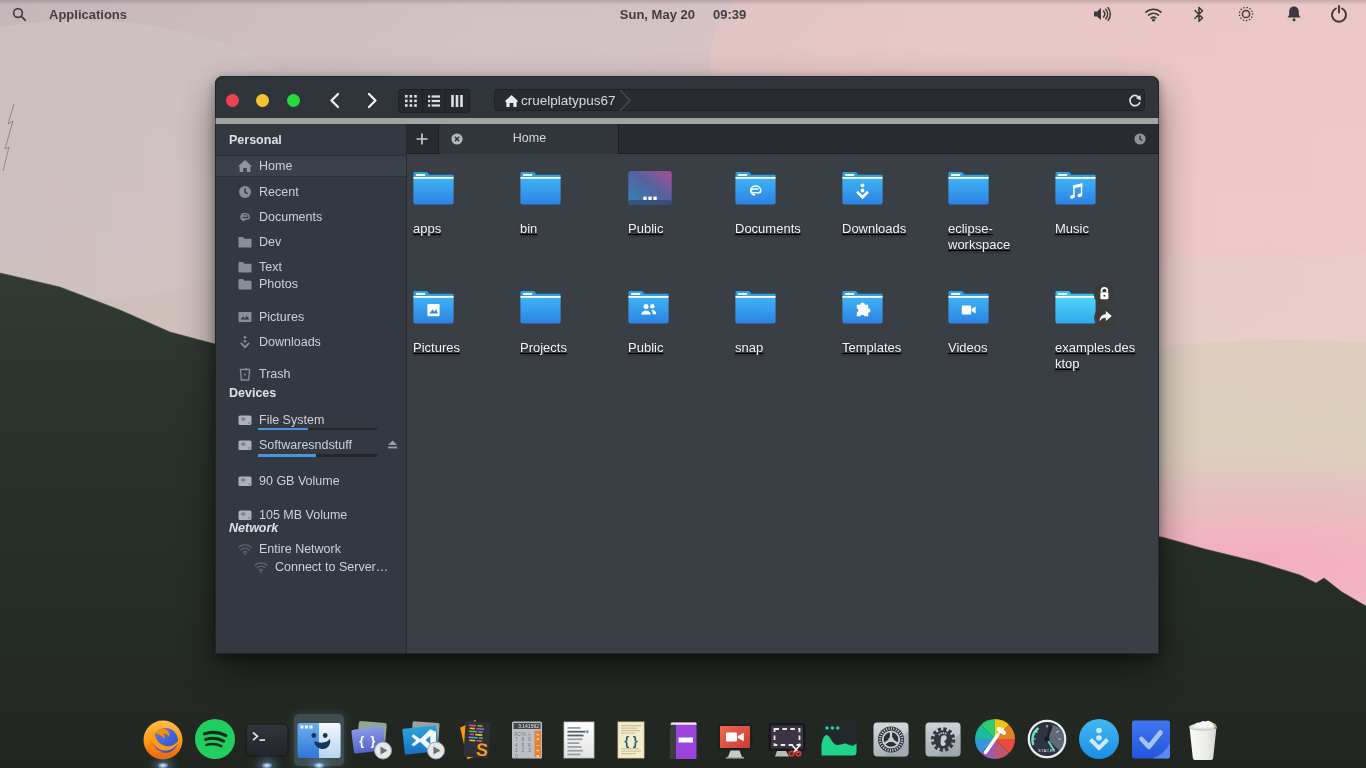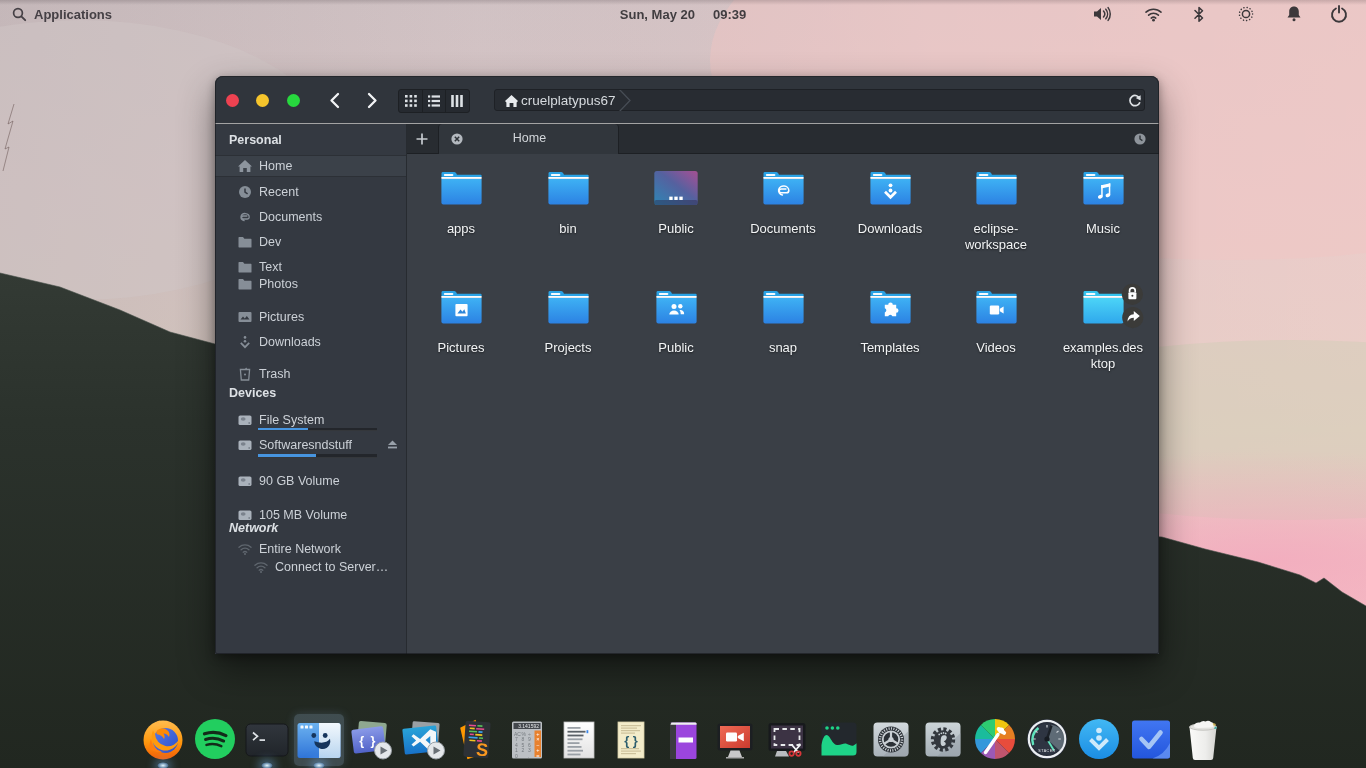--- a/index.html
+++ b/index.html
@@ -2,42 +2,42 @@
 <html><head>
 <meta charset="utf-8">
 <style>
   html,body{margin:0;padding:0;background:#000;}
   #screen{position:relative;width:1366px;height:768px;overflow:hidden;
     font-family:"Liberation Sans",sans-serif;}
   #wall{position:absolute;inset:0;}
   .abs{position:absolute;}
   
   #panel{position:absolute;left:0;top:0;width:1366px;height:29px;color:#443f42;}
-  #panel .appbtn{position:absolute;left:12px;top:0;height:29px;display:flex;align-items:center;gap:7px;
+  #panel .appbtn{position:absolute;left:12px;top:0;height:29px;display:flex;align-items:center;gap:22px;
     font-weight:bold;font-size:13px;color:#454045;}
   #panel .clock{position:absolute;left:0;top:0;width:100%;height:29px;display:flex;align-items:center;
     justify-content:center;font-weight:bold;font-size:13px;color:#413d40;gap:18px;}
   #tray{position:absolute;left:0;top:0;width:1366px;height:29px;}
   
   #win{position:absolute;left:215px;top:76px;width:944px;height:578px;border-radius:8px 8px 2px 2px;
     background:#383d44;box-shadow:0 16px 36px rgba(0,0,0,.45),0 3px 10px rgba(0,0,0,.35);}
   #win::after{content:'';position:absolute;left:0;top:0;width:944px;height:578px;
     border:1px solid rgba(18,20,24,.55);border-radius:8px 8px 2px 2px;box-sizing:border-box;z-index:40;pointer-events:none;}
   #titlebar{position:absolute;left:0;top:0;width:944px;height:48px;background:#30353c;
-    border-radius:8px 8px 0 0;box-shadow:inset 0 1px 0 rgba(255,255,255,.05);border-bottom:1px solid #a3a3a3;box-sizing:border-box;}
+    border-radius:8px 8px 0 0;box-shadow:inset 0 1px 0 rgba(255,255,255,.05);border-bottom:6px solid #a3a3a3;box-sizing:border-box;}
   #sidebar{position:absolute;left:0;top:48px;width:192px;height:530px;background:#343941;
     border-right:1px solid #272b30;box-sizing:border-box;}
   #mainarea{position:absolute;left:192px;top:48px;width:752px;height:530px;background:#3a3f46;}
   #tabbar{position:absolute;left:0;top:0;width:752px;height:30px;background:#282c31;
     border-bottom:1px solid #1d2024;box-sizing:border-box;}
   .sbhead{position:absolute;left:14px;font-weight:bold;font-size:12.5px;color:#dce0e4;line-height:16px;}
   .sbitem{position:absolute;left:44px;font-size:12.5px;color:#ccd1d7;white-space:nowrap;line-height:16px;}
   .sbicon{position:absolute;left:-22px;top:0px;width:16px;height:16px;}
   
-  .fitem{position:absolute;width:96px;text-align:center;}
+  .fitem{position:absolute;width:96px;text-decoration:underline;}
   .fitem .lbl{color:#f2f4f5;font-size:13px;line-height:16px;margin-top:12px;
     text-shadow:0 1px 2px rgba(0,0,0,.55);}
   
   #dock{position:absolute;left:0;top:712px;width:1366px;height:56px;}
   .dicon{position:absolute;top:5px;width:44px;height:44px;}
   .ddot{position:absolute;top:50px;width:12px;height:7px;border-radius:50%;
     background:radial-gradient(ellipse at center,rgba(225,245,255,1),rgba(130,190,255,.55) 55%,rgba(120,180,255,0) 78%);
     box-shadow:0 0 8px 3px rgba(125,190,255,.4);}
 </style>
 </head>

